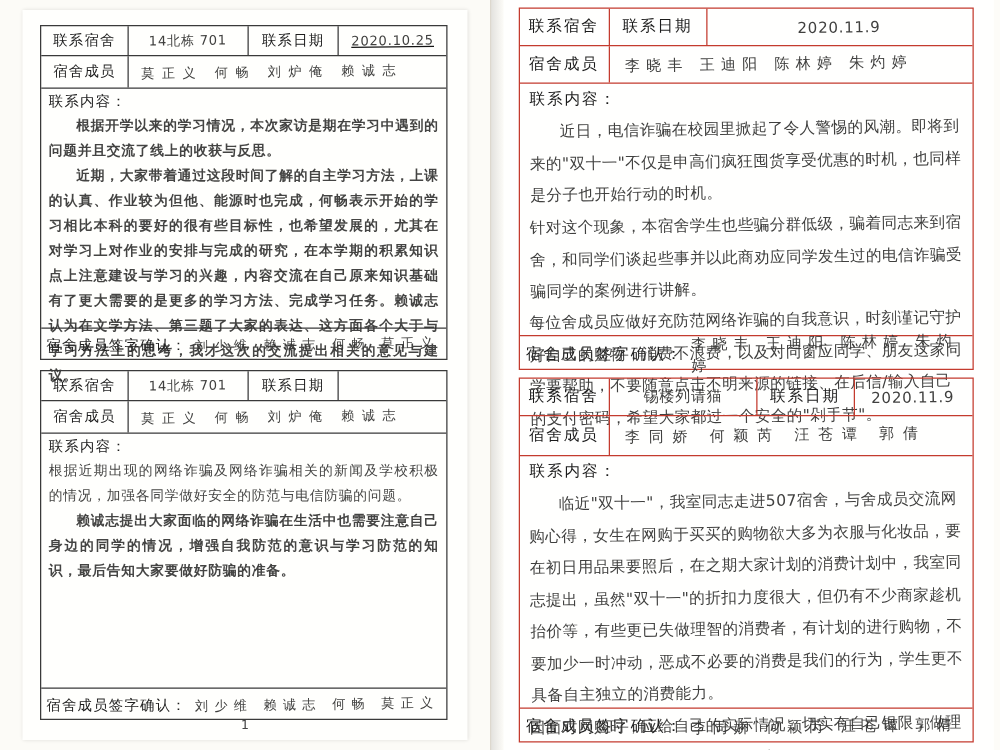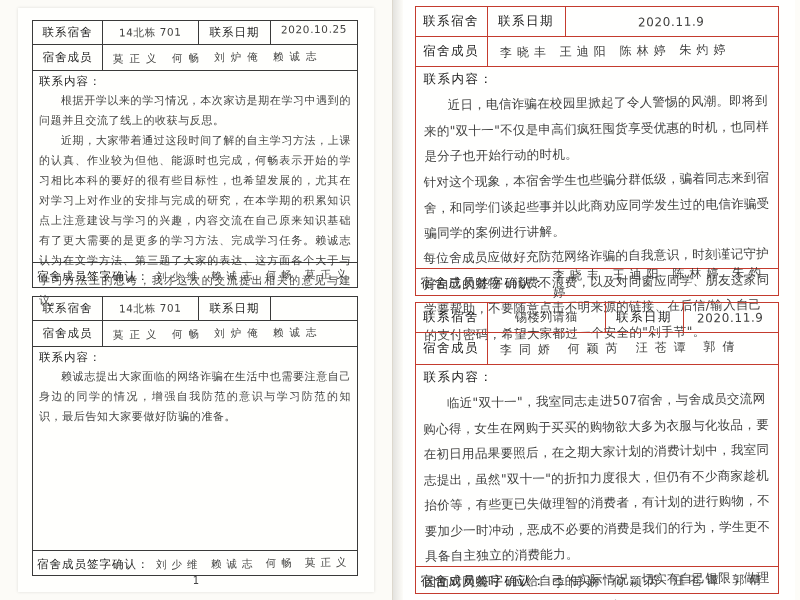--- a/index.html
+++ b/index.html
@@ -91,21 +91,21 @@
   .hw-sm { font-size: 10.5px; }
   .hw-md { font-size: 12px; }
   .hw-body {
     font-size: 11px;
     line-height: 20px;
     text-align: justify;
     transform: none;
     opacity: 0.9;
     word-break: break-all;
   }
-  .hw-body.indent { text-indent: 22px; }
+  .hw-body.indent { text-indent: 22px; font-weight: bold; }
   .hw-body-r {
     font-size: 12.5px;
     line-height: 25.5px;
     letter-spacing: 0.3px;
   }
   .hw-sign {
     font-size: 12px;
     letter-spacing: 5px;
   }
   .content-area {
@@ -166,21 +166,21 @@
         <div class="row" style="height:24px;">
           <div class="cell divider" style="width:70px; display:flex; align-items:center; justify-content:center;">
             <span class="label">联系宿舍</span>
           </div>
           <div class="cell divider" style="width:96px; display:flex; align-items:center; justify-content:center;">
             <span class="hw hw-sm">14北栋 701</span>
           </div>
           <div class="cell divider" style="width:72px; display:flex; align-items:center; justify-content:center;">
             <span class="label">联系日期</span>
           </div>
-          <div class="cell" style="flex:1; display:flex; justify-content:center;">
+          <div class="cell" style="flex:1; display:flex; align-items:center; justify-content:center;text-decoration:underline;">
             <span class="hw hw-sm">2020.10.25</span>
           </div>
         </div>
         <div class="row" style="height:26px;">
           <div class="cell divider" style="width:70px; display:flex; align-items:center; justify-content:center;">
             <span class="label">宿舍成员</span>
           </div>
           <div class="cell" style="flex:1; display:flex; align-items:center; padding-left:10px;">
             <span class="hw hw-sm" style="letter-spacing:6px;">莫正义  何畅  刘炉俺  赖诚志</span>
           </div>
@@ -216,20 +216,21 @@
           <div class="cell divider" style="width:70px; display:flex; align-items:center; justify-content:center;">
             <span class="label">宿舍成员</span>
           </div>
           <div class="cell" style="flex:1; display:flex; align-items:center; padding-left:10px;">
             <span class="hw hw-sm" style="letter-spacing:6px;">莫正义  何畅  刘炉俺  赖诚志</span>
           </div>
         </div>
         <div class="row" style="height:204px;">
           <div class="cell content-area" style="flex:1;">
             <div class="content-head">联系内容：</div>
+            <div class="hw hw-body">根据近期出现的网络诈骗及网络诈骗相关的新闻及学校积极的情况，加强各同学做好安全的防范与电信防骗的问题。</div>
             <div class="hw hw-body indent">赖诚志提出大家面临的网络诈骗在生活中也需要注意自己身边的同学的情况，增强自我防范的意识与学习防范的知识，最后告知大家要做好防骗的准备。</div>
           </div>
         </div>
         <div class="row" style="height:26px;">
           <div class="cell" style="flex:1; display:flex; align-items:center;">
             <span class="label">宿舍成员签字确认：</span>
             <span class="hw hw-sm" style="margin-left:6px; letter-spacing:5px;">刘少维  赖诚志  何畅  莫正义</span>
           </div>
         </div>
       </div>

